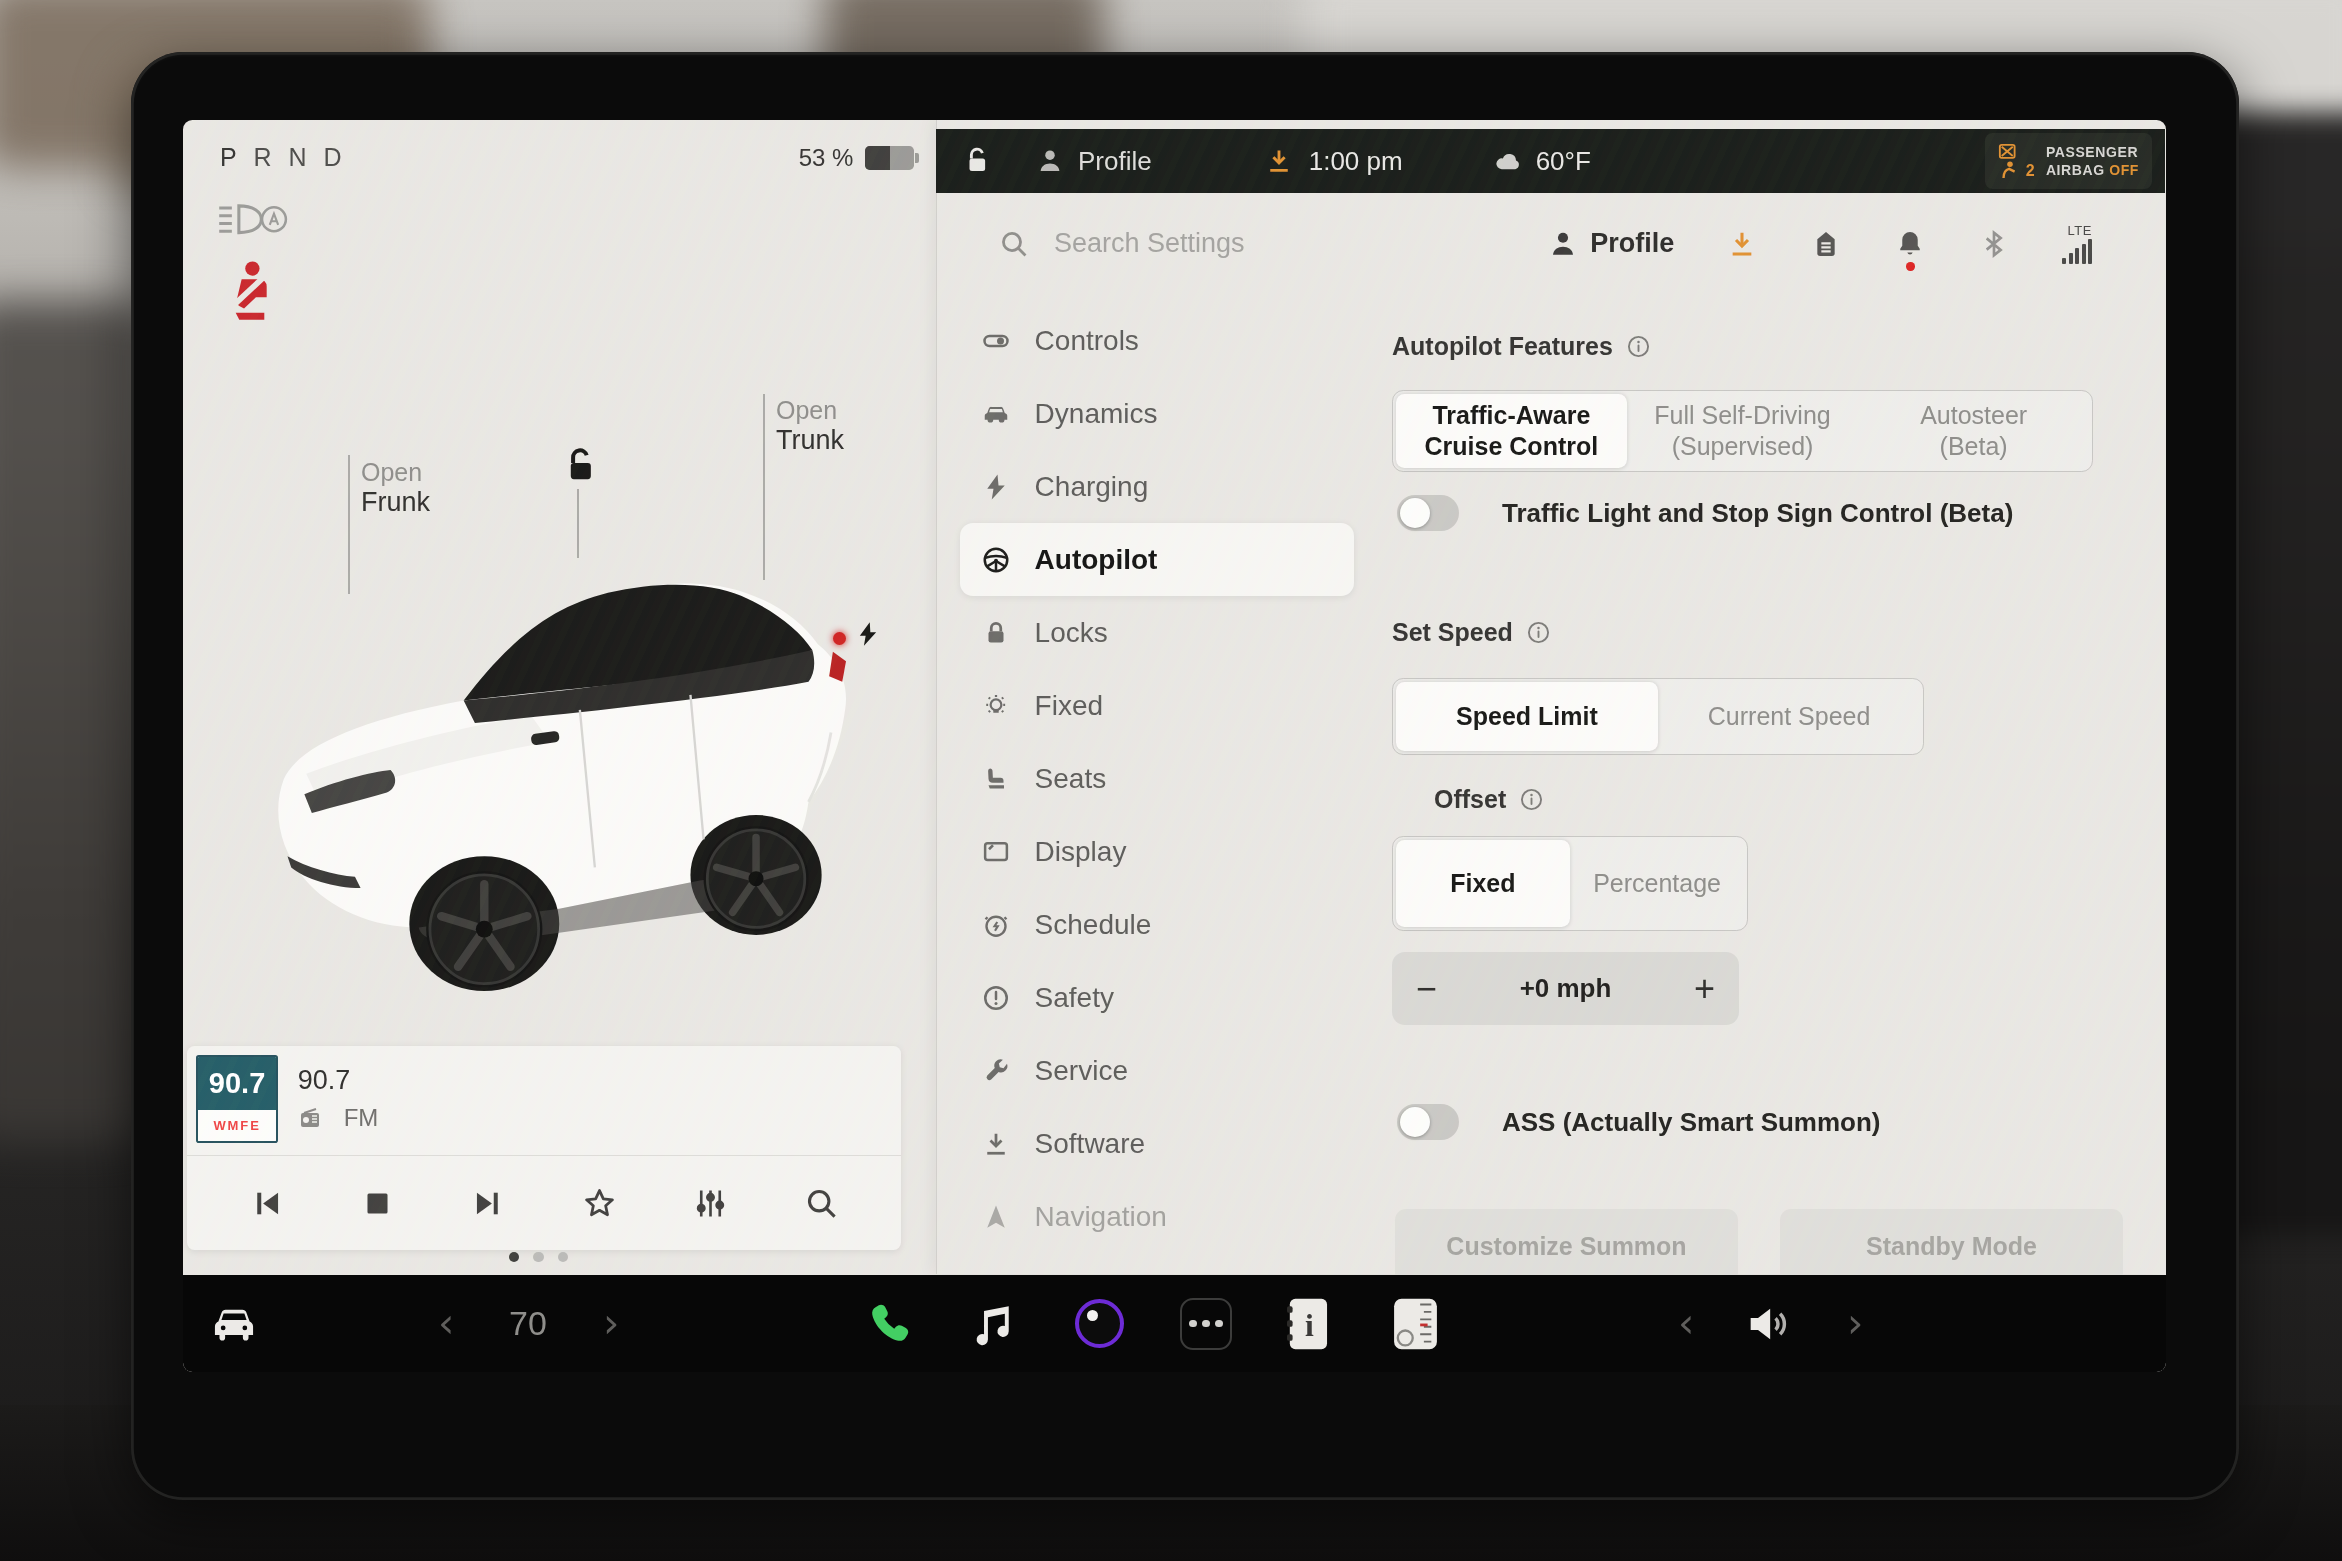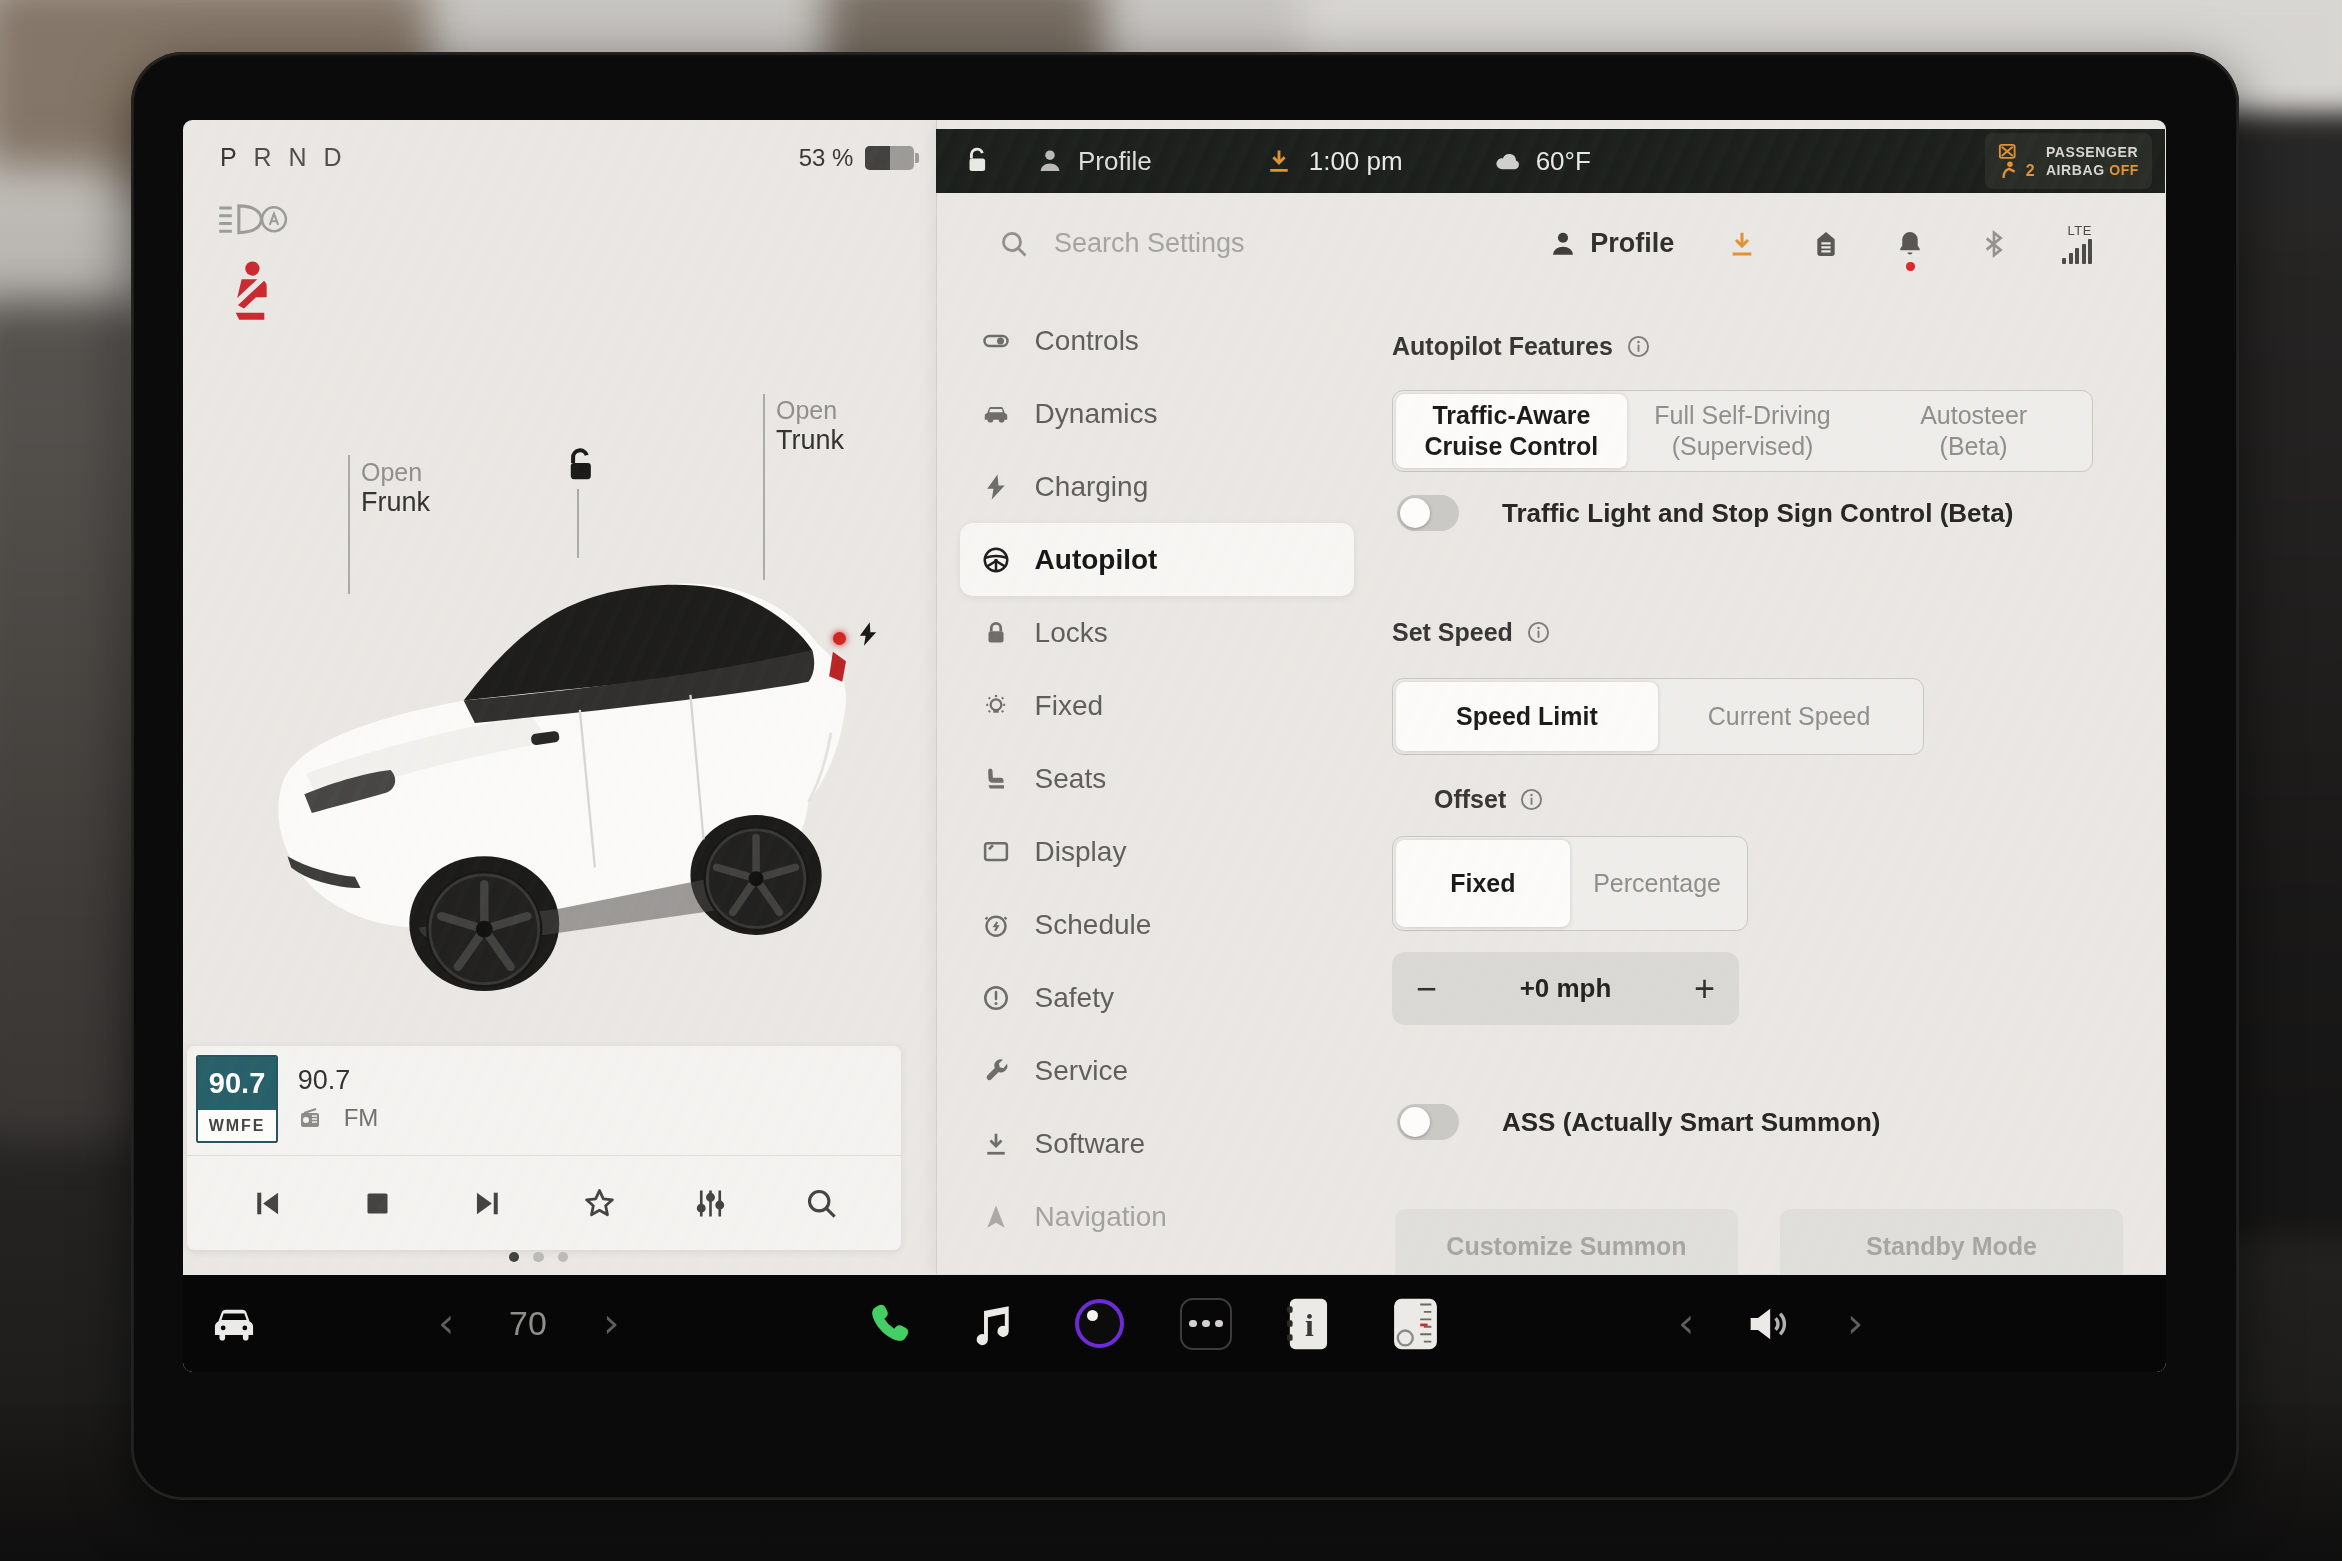--- a/index.html
+++ b/index.html
@@ -38,21 +38,21 @@
   .port-dot{position:absolute;left:650px;top:512px;width:13px;height:13px;border-radius:50%;background:#cf2020;box-shadow:0 0 7.5px #cf2020;}
   .port-bolt{position:absolute;left:671px;top:500px;width:28px;height:34px;color:#141412;}
   .car-wrap{position:absolute;left:67px;top:438px;width:611px;height:452px;}
   .car-mirror{position:absolute;left:67px;top:888px;width:611px;height:187px;overflow:hidden;opacity:.12;filter:blur(2.8px);}
   
   .media-card{position:absolute;left:3.7px;top:926px;width:714px;height:204px;background:#f4f3f0;border-radius:7.5px;
     box-shadow:0 1.9px 7.5px rgba(0,0,0,.08);}
   .station-logo{position:absolute;left:9.4px;top:9.4px;width:82px;height:88px;border:2.8px solid #24505c;border-radius:2.8px;
     box-sizing:border-box;overflow:hidden;display:flex;flex-direction:column;}
   .station-logo .top{flex:1.7;background:#235c66;color:#fff;font-weight:bold;font-size:29px;display:flex;align-items:center;justify-content:center;}
-  .station-logo .bot{flex:1;background:#fdfdfb;color:#404040;font-weight:bold;font-size:16px;letter-spacing:1.9px;display:flex;align-items:center;justify-content:center;}
+  .station-logo .bot{flex:1;background:#fdfdfb;color:#ef4444;font-weight:bold;font-size:13px;letter-spacing:1.9px;display:flex;align-items:center;justify-content:center;}
   .media-title{position:absolute;left:111px;top:19px;font-size:27px;color:#2e2d2b;}
   .media-sub{position:absolute;left:111px;top:58px;display:flex;align-items:center;gap:22px;font-size:24px;color:#6f6e6b;}
   .media-sub .radio-ic{width:24px;height:24px;color:#8a8986;}
   .media-div{position:absolute;left:0;top:109px;width:100%;height:0.9px;background:#dddcd8;}
   .media-controls{position:absolute;left:0;top:110px;width:100%;height:94px;display:flex;align-items:center;justify-content:space-around;padding:0 24px;box-sizing:border-box;}
   .mc{width:37px;height:37px;color:#403f3d;}
   .page-dots{position:absolute;left:326px;top:1132px;display:flex;gap:14px;}
   .page-dots i{width:10.3px;height:10.3px;border-radius:50%;background:#bbbab7;}
   .page-dots i.active{background:#3d3c3a;}
   

